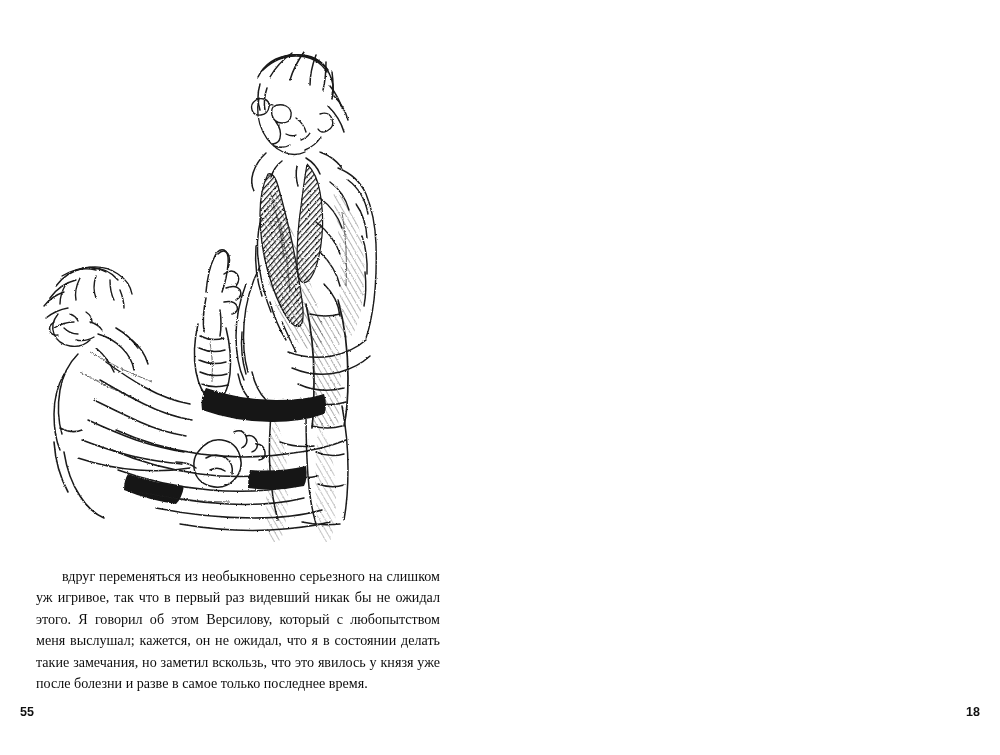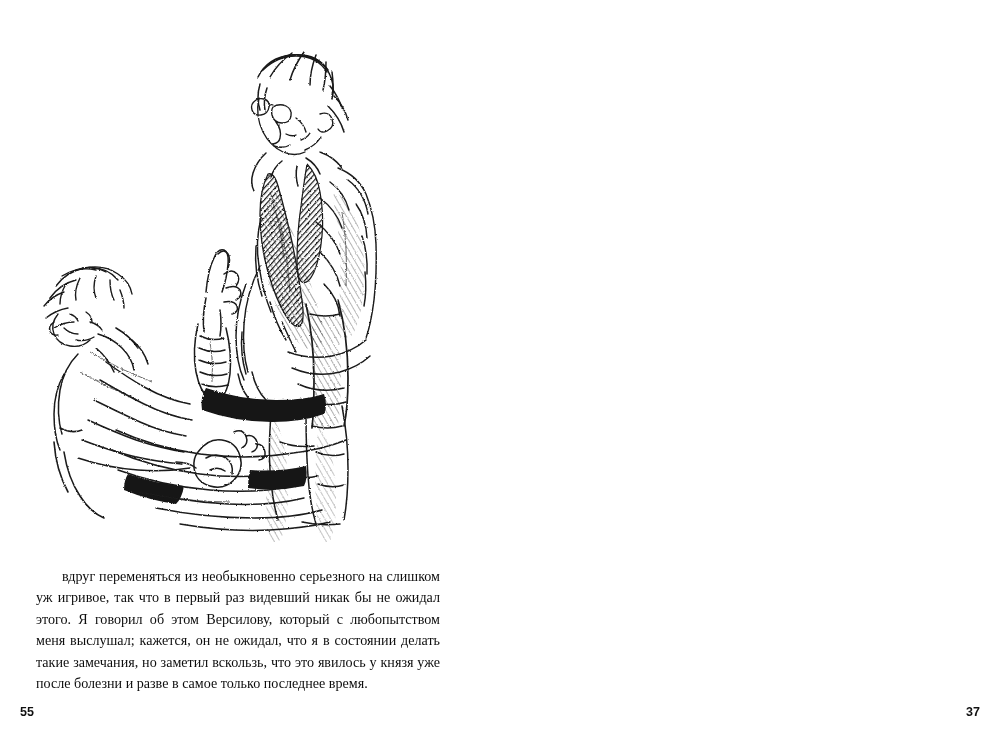--- a/index.html
+++ b/index.html
@@ -324,16 +324,16 @@
 
     <div class="textblock left-text">
       <p>вдруг переменяться из необыкновенно серьезного на слишком уж игривое, так что в первый раз видевший никак бы не ожидал этого. Я говорил об этом Версилову, который с любопытством меня выслушал; кажется, он не ожидал, что я в состоянии делать такие замечания, но заметил вскользь, что это явилось у князя уже после болезни и разве в самое только последнее время.</p>
     </div>
 
     <div class="folio folio-left">55</div>
   </div>
 
   <div class="page page-right">
 
-    <div class="folio folio-right">37</div>
+    <div class="folio folio-right">18</div>
   </div>
 
 </div>
 
 </body></html>

